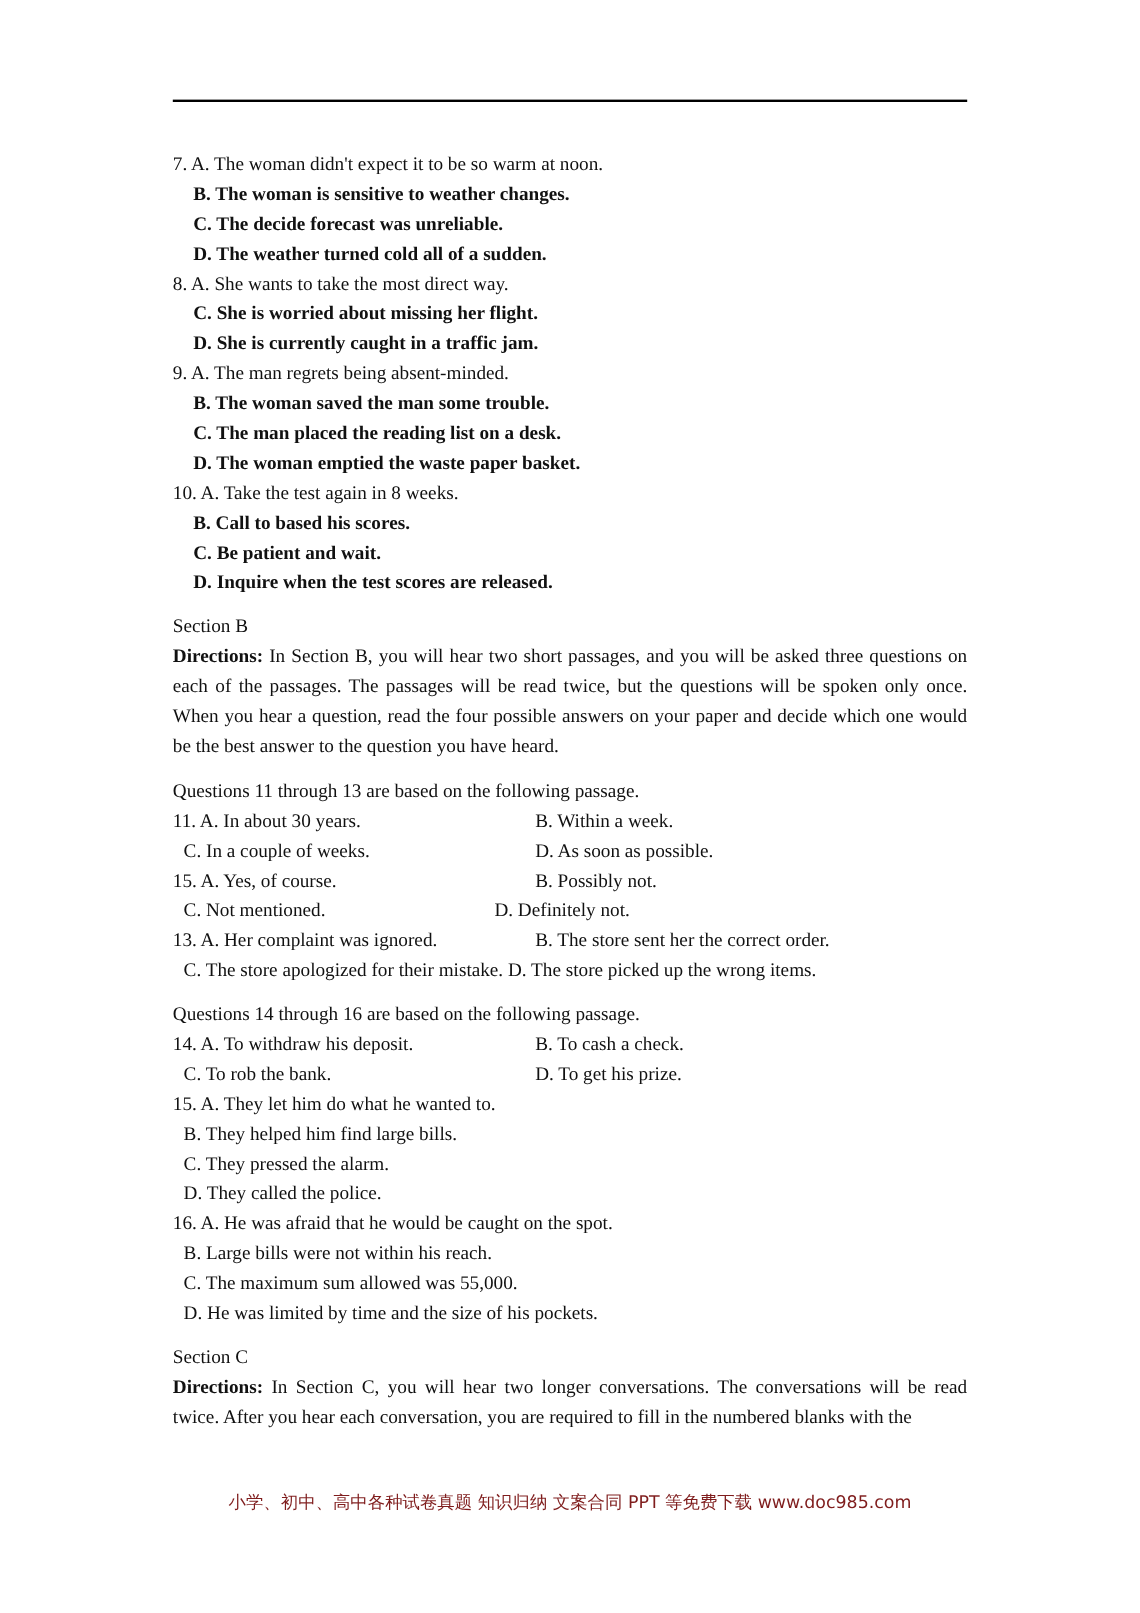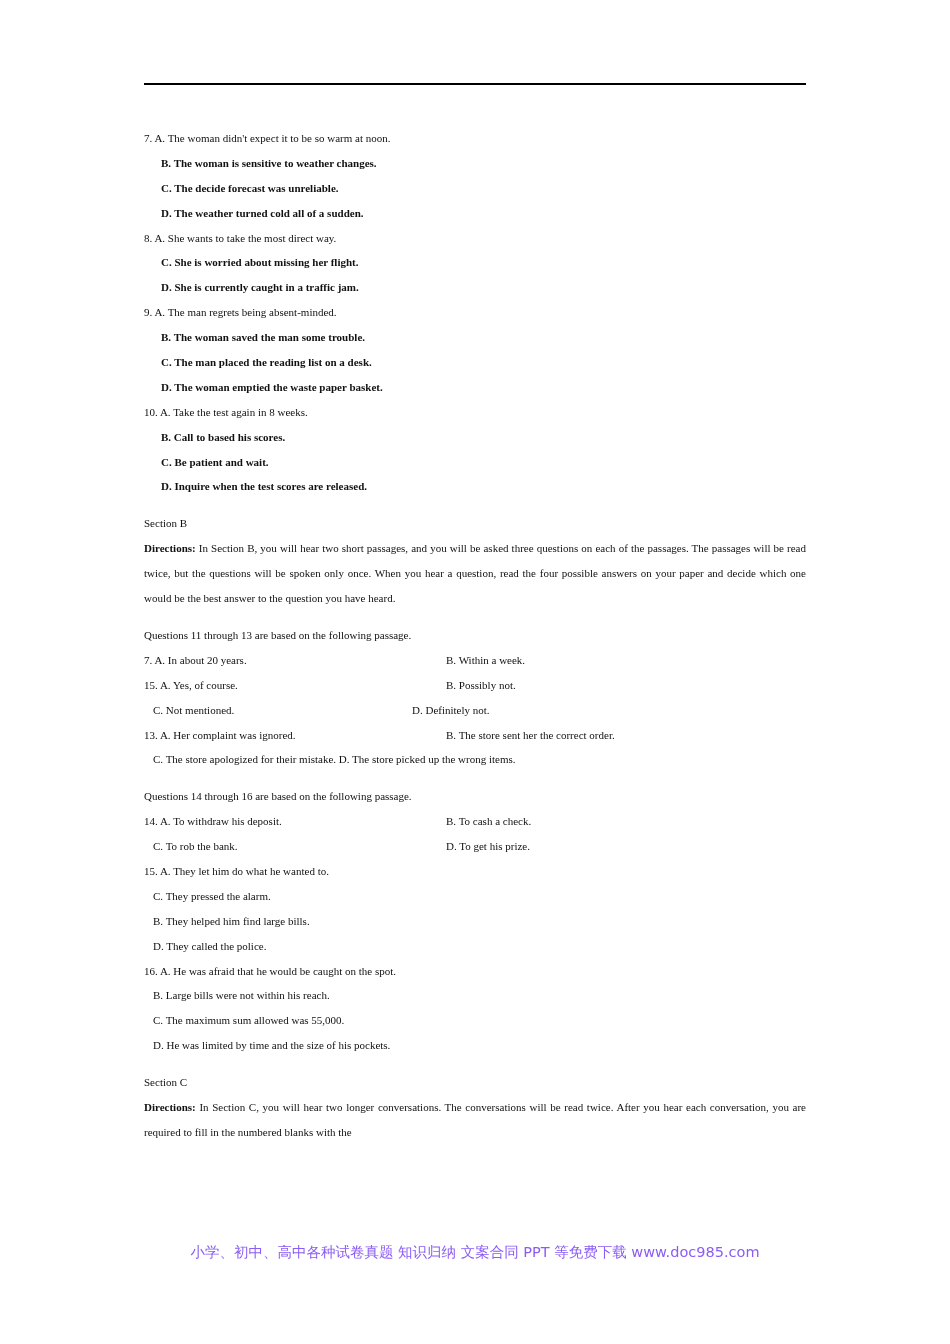--- a/index.html
+++ b/index.html
@@ -1,30 +1,30 @@
 <!DOCTYPE html>
 <html><head>
 <meta charset="utf-8">
 <style>
   html, body { margin: 0; padding: 0; background: #ffffff; }
   body { width: 950px; height: 1344px; position: relative; overflow: hidden;
          font-family: "Liberation Serif", "DejaVu Serif", serif; color: #111; }
   .rule { position: absolute; left: 144px; top: 83px; width: 662px; height: 2px; background: #000; }
-  .page { position: absolute; left: 144px; top: 126px; width: 662px; font-size: 11px; }
+  .page { position: absolute; left: 144px; top: 126px; width: 662px; font-size: 16px; }
   .line { position: relative; height: 24.9px; line-height: 24.9px; white-space: nowrap; }
   .ind { padding-left: 17px; font-weight: bold; }
   .ind2 { padding-left: 9px; }
   .col2 { position: absolute; left: 302px; top: 0; }
   .col2b { position: absolute; left: 268px; top: 0; }
   .bold { font-weight: normal; }
   .gap { height: 12px; }
   .para { text-align: justify; line-height: 24.9px; }
   .para .bold { font-weight: bold; }
   .footer { position: absolute; top: 1243px; left: 0; width: 950px; text-align: center;
-            font-family: "DejaVu Sans", "Liberation Sans", sans-serif; font-size: 14.5px; color: #8b5cf6; }
+            font-family: "DejaVu Sans", "Liberation Sans", sans-serif; font-size: 14.5px; color: #7f1d1d; }
 </style>
 </head>
 <body>
 
 <div class="rule"></div>
 
 <div class="page">
 
   <div class="line"><span>7.</span> <span>A. The woman didn't expect it to be so warm at noon.</span></div>
   <div class="line ind">B. The woman is sensitive to weather changes.</div>
@@ -46,34 +46,35 @@
   <div class="line ind">D. Inquire when the test scores are released.</div>
 
   <div class="gap"></div>
 
   <div class="line bold">Section B</div>
   <div class="para"><span class="bold">Directions:</span><span> In Section B, you will hear two short passages, and you will be asked three questions on each of the passages. The passages will be read twice, but the questions will be spoken only once. When you hear a question, read the four possible answers on your paper and decide which one would be the best answer to the question you have heard.</span></div>
 
   <div class="gap"></div>
 
   <div class="line bold">Questions 11 through 13 are based on the following passage.</div>
-  <div class="line"><span>7. A. In about 20 years.</span><span class="col2">B. Within a week.</span></div>
+  <div class="line"><span>11. A. In about 30 years.</span><span class="col2">B. Within a week.</span></div>
+  <div class="line ind2"><span>C. In a couple of weeks.</span><span class="col2">D. As soon as possible.</span></div>
   <div class="line"><span>15. A. Yes, of course.</span><span class="col2">B. Possibly not.</span></div>
   <div class="line ind2"><span>C. Not mentioned.</span><span class="col2b">D. Definitely not.</span></div>
   <div class="line"><span>13. A. Her complaint was ignored.</span><span class="col2">B. The store sent her the correct order.</span></div>
   <div class="line ind2">C. The store apologized for their mistake. D. The store picked up the wrong items.</div>
 
   <div class="gap"></div>
 
   <div class="line bold">Questions 14 through 16 are based on the following passage.</div>
   <div class="line"><span>14. A. To withdraw his deposit.</span><span class="col2">B. To cash a check.</span></div>
   <div class="line ind2"><span>C. To rob the bank.</span><span class="col2">D. To get his prize.</span></div>
   <div class="line">15. A. They let him do what he wanted to.</div>
+  <div class="line ind2">B. They helped him find large bills.</div>
   <div class="line ind2">C. They pressed the alarm.</div>
-  <div class="line ind2">B. They helped him find large bills.</div>
   <div class="line ind2">D. They called the police.</div>
   <div class="line">16. A. He was afraid that he would be caught on the spot.</div>
   <div class="line ind2">B. Large bills were not within his reach.</div>
   <div class="line ind2">C. The maximum sum allowed was 55,000.</div>
   <div class="line ind2">D. He was limited by time and the size of his pockets.</div>
 
   <div class="gap"></div>
 
   <div class="line bold">Section C</div>
   <div class="para"><span class="bold">Directions:</span><span> In Section C, you will hear two longer conversations. The conversations will be read twice. After you hear each conversation, you are required to fill in the numbered blanks with the</span></div>

